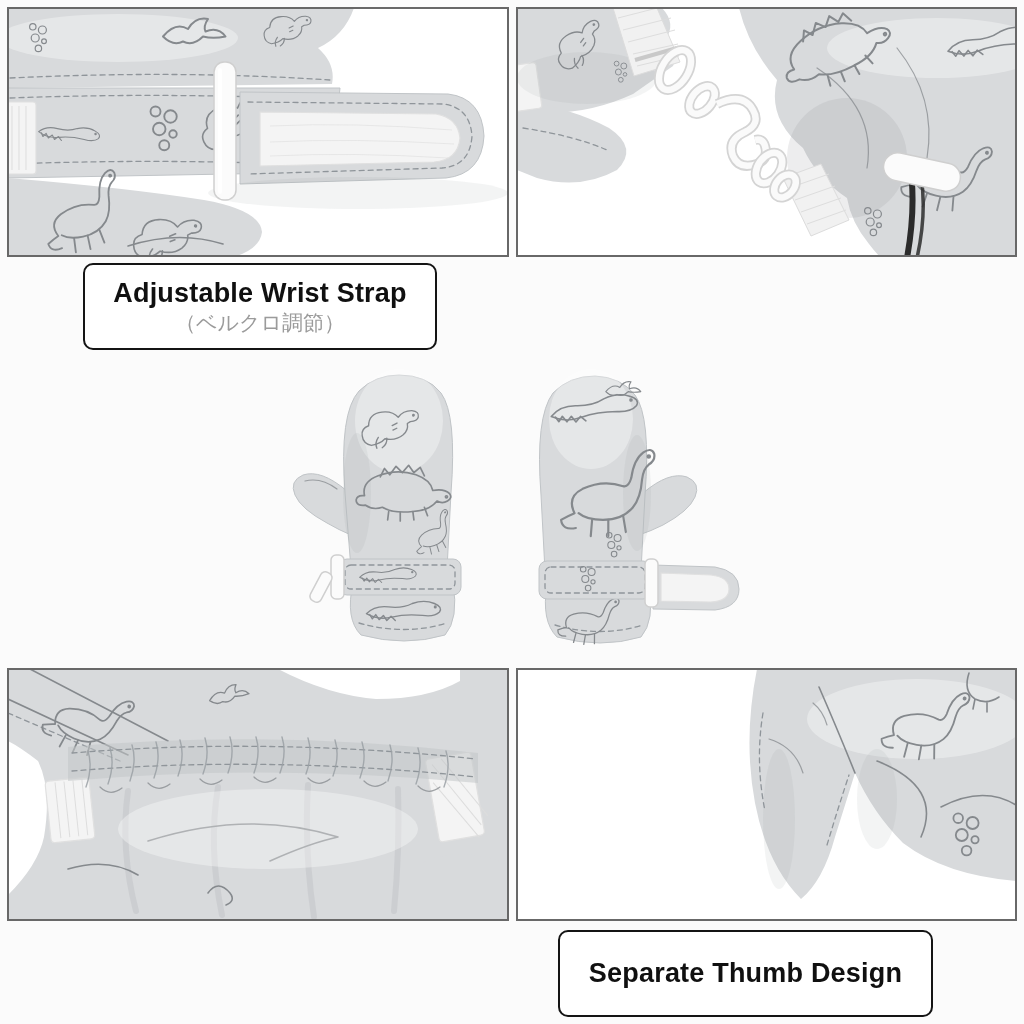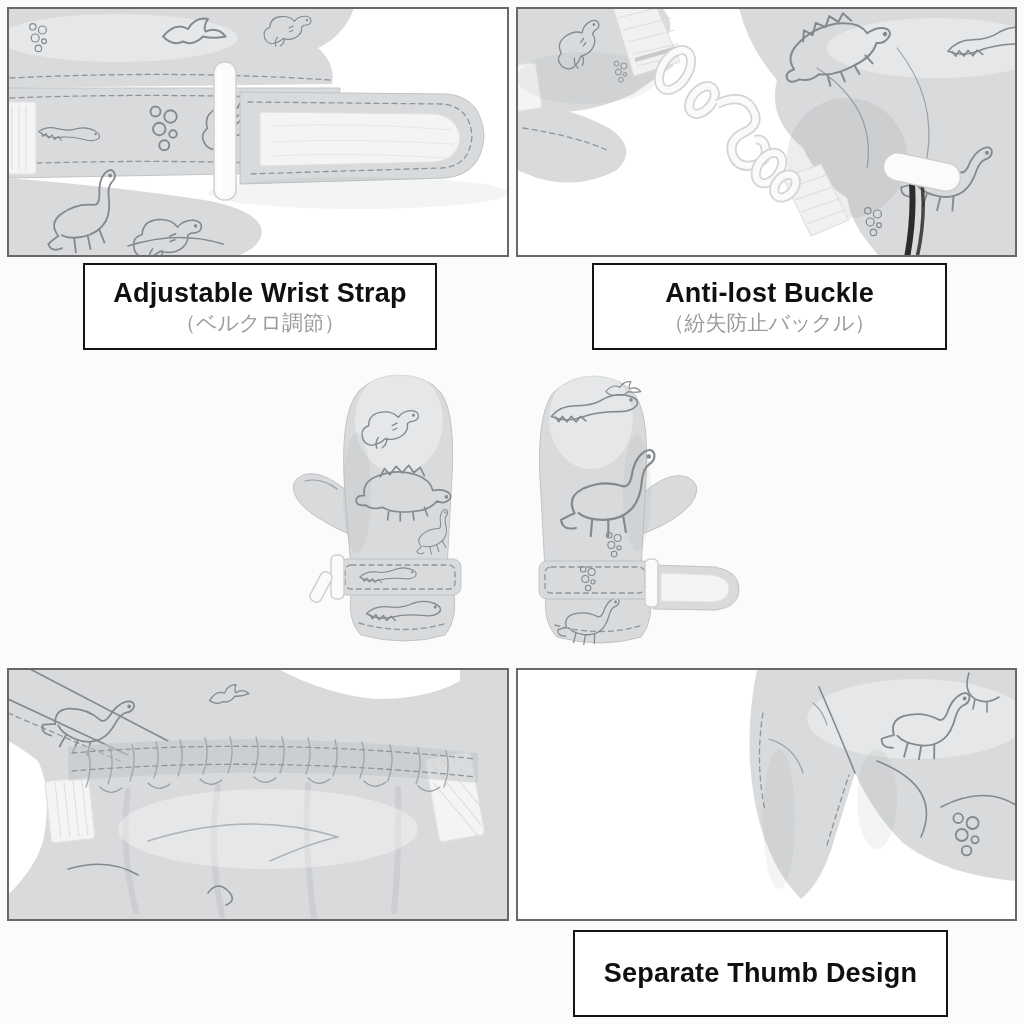--- a/index.html
+++ b/index.html
@@ -28,28 +28,28 @@
   .shade{fill:#8d9297;opacity:.10;}
   .shade2{fill:#8d9297;opacity:.16;}
   .hilite{fill:#ffffff;opacity:.35;}
   .fold{fill:none;stroke:#c2c5c8;stroke-width:6;stroke-linecap:round;opacity:.55;}
   .pucker{fill:none;stroke:#9aa0a4;stroke-width:1.4;stroke-linecap:round;opacity:.85;}
   .ring-out{fill:none;stroke:#d4d4d4;stroke-width:10;}
   .ring-in{fill:none;stroke:#fafafa;stroke-width:6.5;}
   .cord{fill:none;stroke:var(--cord-black,#2b2b2b);stroke-linecap:round;}
   
   .label{position:absolute;box-sizing:border-box;background:var(--label-bg,#fff);
-         border:2px solid var(--label-border,#141414);border-radius:0;
+         border:2px solid var(--label-border,#141414);border-radius:10px;
          display:flex;flex-direction:column;align-items:center;justify-content:center;gap:5px;}
   .label-title{font-size:27px;font-weight:700;letter-spacing:.2px;color:var(--title-text,#101010);line-height:1;}
   .label-sub{font-size:21px;color:var(--subtitle-text,#9b9b9b);line-height:1;}
   .lab-tl{left:83px;top:263px;width:354px;height:87px;}
   .lab-tr{left:592px;top:263px;width:355px;height:87px;}
   .lab-bl{left:83px;top:930px;width:349px;height:87px;}
-  .lab-br{left:573px;top:930px;width:375px;height:87px;}
+  .lab-br{left:558px;top:930px;width:375px;height:87px;}
 </style>
 </head>
 <body>
 
 <div class="canvas">
 
 <svg class="scene" width="1024" height="1024" viewBox="0 0 1024 1024" xmlns="http://www.w3.org/2000/svg">
   <defs>
     <clipPath id="cTL">
           <rect x="0" y="0" width="500" height="248"></rect>
@@ -336,21 +336,17 @@
       </g>
     </g>
     <rect class="frame" x="0" y="0" width="499" height="251"></rect>
   </g>
 </svg>
 
 <div class="label lab-tl">
   <div class="label-title">Adjustable Wrist Strap</div>
   <div class="label-sub">（ベルクロ調節）</div>
 </div>
-<div class="label lab-tr">
-  <div class="label-title">Anti-lost Buckle</div>
-  <div class="label-sub">（紛失防止バックル）</div>
-</div>
 <div class="label lab-br">
   <div class="label-title">Separate Thumb Design</div>
 </div>
 
 </div>
 
 </body></html>

